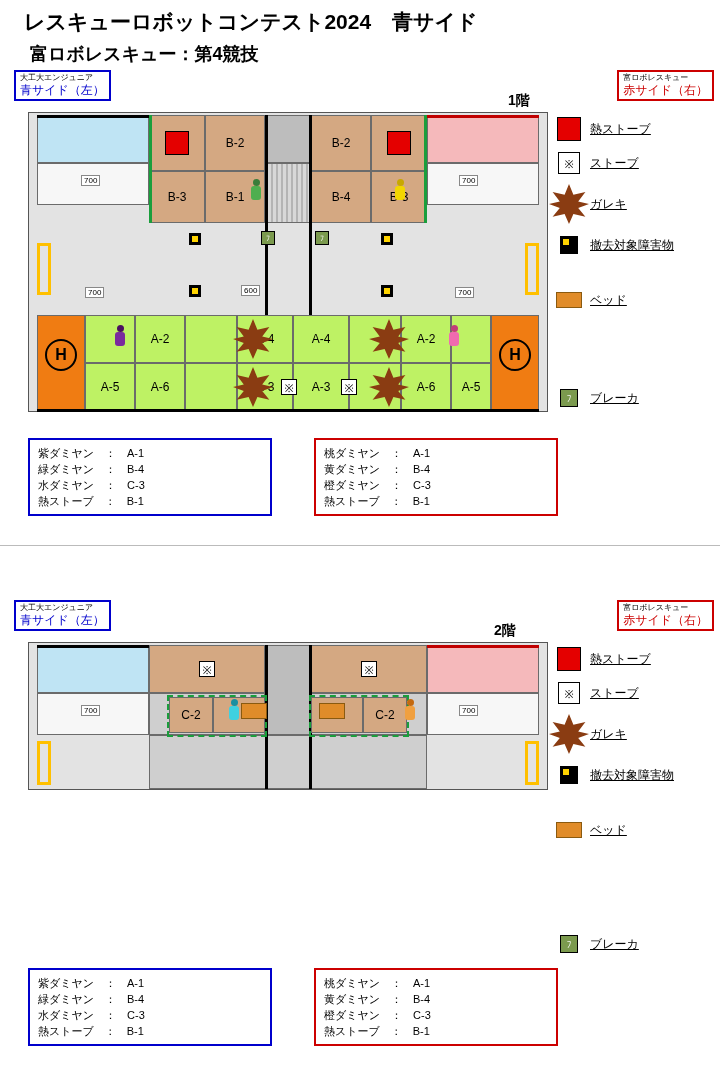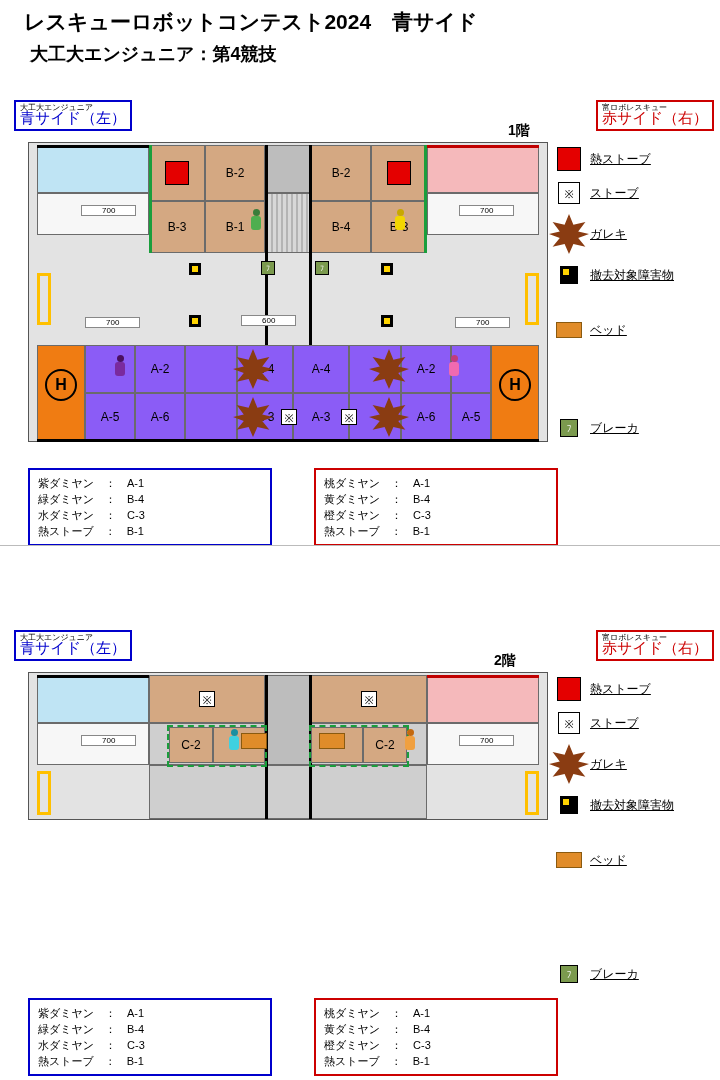--- a/index.html
+++ b/index.html
@@ -15,46 +15,46 @@
   .title {
     position:absolute; left:24px; top:8px;
     font-size:21px; font-weight:bold; letter-spacing:0px;
     white-space:nowrap;
   }
   .subtitle {
     position:absolute; left:30px; top:42px;
     font-size:18px; font-weight:bold;
   }
   
-  .floor { position:absolute; left:0; width:720px;margin-top:30px; }
+  .floor { position:absolute; left:0; width:720px; }
   .floor1 { top:70px; height:460px; }
   .floor2 { top:600px; height:470px; }
 
   .side-badge {
     position:absolute; border:2px solid #0000cc; background:#fff;
     padding:1px 4px 2px 4px;
   }
   .side-badge.red { border-color:#cc0000; }
   .side-badge .small { font-size:8px; display:block; line-height:10px;}
-  .side-badge .big { font-size:15px; display:block; line-height:14px;font-family:Liberation Mono, monospace; }
+  .side-badge .big { font-size:12px; display:block; line-height:14px; }
 
   .floor-label { position:absolute; font-size:14px; font-weight:bold; }
 
   
   .plan {
     position:absolute; left:28px; width:520px; height:300px;
     background:#e8e8e8; border:1px solid #555;
   }
   .plan.p1 { top:42px; }
   .plan.p2 { top:42px; height:150px; }
 
   .cell { position:absolute; border:1px solid #6b6b6b; display:flex;
           align-items:center; justify-content:center; font-size:12px; }
   .tan { background:#d4a882; }
-  .tanl { background:#8b5cf6; }
+  .tanl { background:#bef264; }
   .grey { background:#cfcfcf; }
   .greyd { background:#bdbdbd; }
   .lgrey { background:#e3e3e3; }
   .blue { background:#bfe4f4; }
   .pink { background:#f5b9bb; }
   .orange { background:#f07c12; }
   .white { background:#f7f7f7; }
 
   .hatch {
     background:repeating-linear-gradient(90deg,#b4b4b4 0 2px,#d8d8d8 2px 5px);
@@ -70,21 +70,21 @@
   .bed { width:26px; height:16px; background:#e08c2a; border:1px solid #8a5a10; }
   .debris {
     width:40px; height:40px; background:#8a3c12;
     clip-path:polygon(50% 0%,61% 27%,91% 20%,73% 44%,100% 50%,73% 60%,91% 82%,61% 75%,50% 100%,39% 75%,9% 82%,27% 60%,0% 50%,27% 44%,9% 20%,39% 27%);
   }
   .helipad {
     width:32px; height:32px; border-radius:50%; background:#f07c12; border:2px solid #000;
     color:#000; font-weight:bold; font-size:16px; display:flex; align-items:center; justify-content:center;
   }
   .dim { position:absolute; font-size:8px; background:#fff; border:1px solid #888;
-         padding:0 20px; }
+         padding:0 2px; }
   .yellowframe { position:absolute; border:3px solid #ffc000; }
   .greenframe { position:absolute; border:2px dashed #1a9e3c; }
   .greenline { position:absolute; background:#1a9e3c; }
   .redline { position:absolute; background:#c00000; }
   .blackline { position:absolute; background:#000; }
 
   .person { width:10px; font-size:9px; text-align:center; line-height:10px; }
   .person .head { width:7px; height:7px; border-radius:50%; margin:0 auto; }
   .person .body { width:10px; height:14px; border-radius:3px; }
 
@@ -99,21 +99,21 @@
              font-size:11px; padding:5px 8px; line-height:16px; }
   .notebox.red { border-color:#cc0000; }
   .notebox .r { white-space:pre; }
 
   .divider { position:absolute; left:0; top:545px; width:720px; height:1px; background:#bbb; }
 </style>
 </head>
 <body>
 
 <div class="title">レスキューロボットコンテスト2024　青サイド</div>
-<div class="subtitle">大工大エンジュニア：第4競技</div>
+<div class="subtitle">富ロボレスキュー：第4競技</div>
 
 <div class="floor floor1">
 
   <div class="side-badge" style="left:14px; top:0px;">
     <span class="small">大工大エンジュニア</span>
     <span class="big" style="color:#0000cc;">青サイド（左）</span>
   </div>
   <div class="side-badge red" style="right:6px; top:0px;">
     <span class="small">富ロボレスキュー</span>
     <span class="big" style="color:#cc0000;">赤サイド（右）</span>

